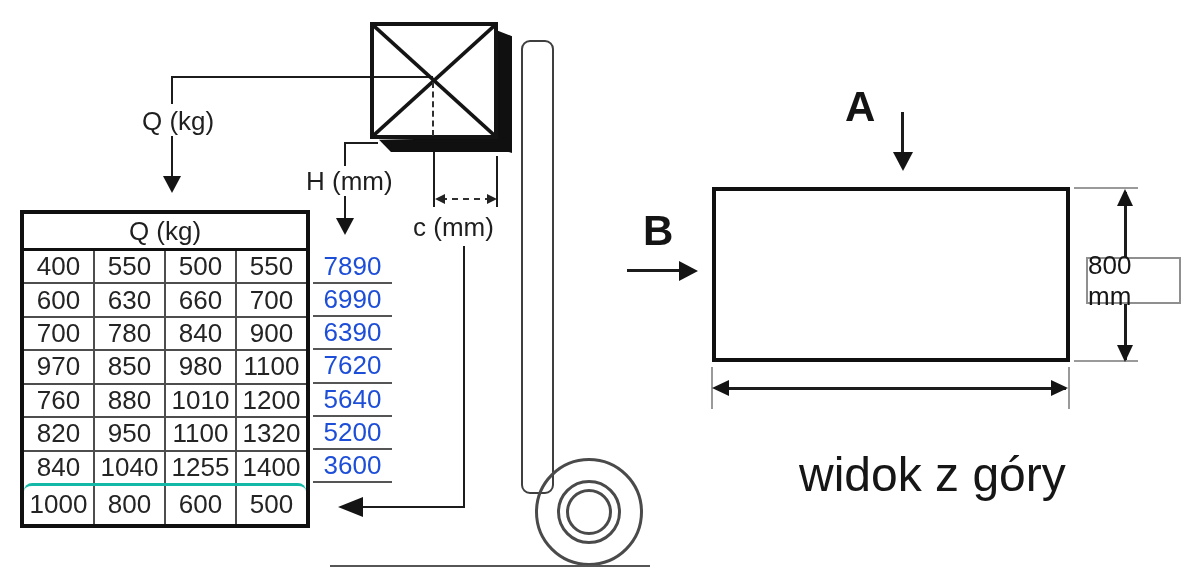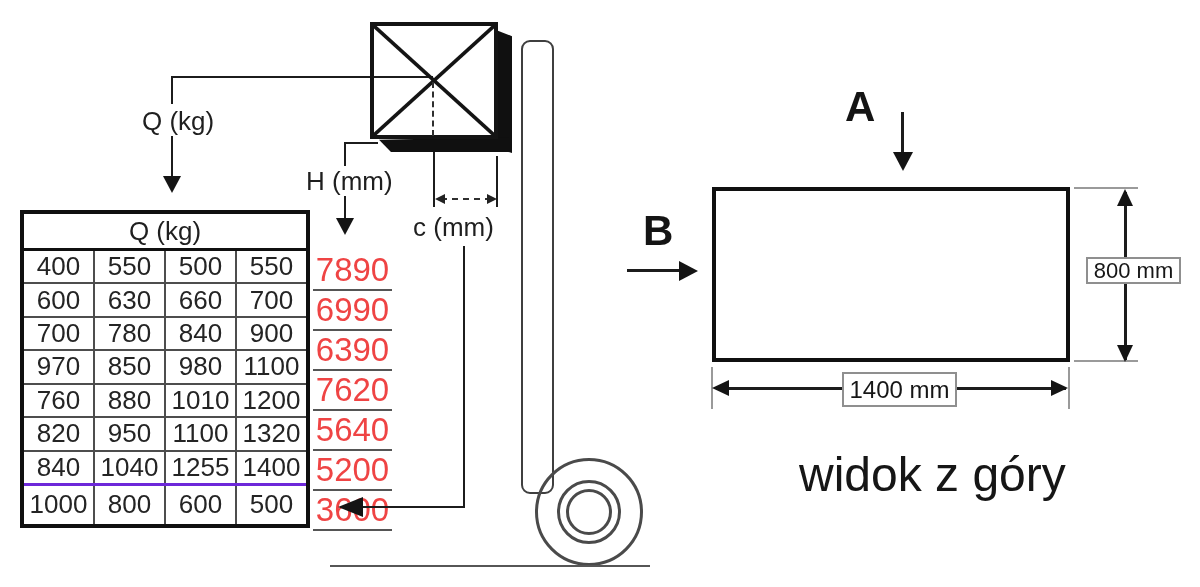--- a/index.html
+++ b/index.html
@@ -22,35 +22,35 @@
     border:4px solid #101010; box-sizing:border-box;
     display:flex; flex-direction:column; background:#fff;
   }
   .qhead {
     flex:0 0 34px; border-bottom:3px solid #101010;
     display:flex; align-items:center; justify-content:center;
     font-size:26px; color:#1f1f1f;
   }
   .qrow { flex:1; display:flex; border-top:2px solid #4d4d4d; box-sizing:border-box; }
   .qrow.first { border-top:none; }
-  .qrow.c-row { flex:0 0 41px; border-top:3px solid #6d28d9; }
+  .qrow.c-row { flex:0 0 41px; border-top:3px solid #14b8a6;border-radius:8px; }
   .qc {
     flex:1; display:flex; align-items:center; justify-content:center;
     font-size:26px; color:#242424; border-left:2px solid #4d4d4d; box-sizing:border-box;
   }
   .qc:first-child { border-left:none; }
 
   
   .hcol {
     position:absolute; left:313px; top:251px; width:79px; height:232px;
     display:flex; flex-direction:column;
   }
   .hc {
     flex:1; display:flex; align-items:center; justify-content:center;
-    font-size:33px; color:#ef4444; border-bottom:2px solid #555; box-sizing:border-box;
+    font-size:26px; color:#1d4ed8; border-bottom:2px solid #555; box-sizing:border-box;
   }
 
   
   .loadbox {
     position:absolute; left:370px; top:22px; width:128px; height:117px;
     border:4px solid #141414; box-sizing:border-box;
   }
   .shadow { position:absolute; background:#101010; }
 
   
@@ -186,28 +186,25 @@
   <div class="ln" style="left:627px; top:269px; width:54px; height:3px;"></div>
   <div class="tri" style="left:679px; top:261px; border-top:10px solid transparent; border-bottom:10px solid transparent; border-left:19px solid #141414;"></div>
 
   <div class="toprect"></div>
 
   <div class="gln" style="left:1074px; top:187px; width:64px; height:2px;"></div>
   <div class="gln" style="left:1074px; top:360px; width:64px; height:2px;"></div>
   <div class="ln" style="left:1124px; top:192px; width:3px; height:168px;"></div>
   <div class="tri" style="left:1117px; top:189px; border-left:8px solid transparent; border-right:8px solid transparent; border-bottom:17px solid #141414;"></div>
   <div class="tri" style="left:1117px; top:345px; border-left:8px solid transparent; border-right:8px solid transparent; border-top:17px solid #141414;"></div>
-  <div class="dimbox" style="left:1086px; top:257px; width:95px; height:27px; font-size:22px;">
+  <div class="dimbox" style="left:1086px; top:257px; width:95px; height:47px; font-size:26px;">
     <span>800 mm</span>
   </div>
 
   <div class="gln" style="left:711px; top:367px; width:2px; height:42px;"></div>
   <div class="gln" style="left:1068px; top:367px; width:2px; height:42px;"></div>
   <div class="ln" style="left:716px; top:387px; width:350px; height:3px;"></div>
   <div class="tri" style="left:712px; top:380px; border-top:8px solid transparent; border-bottom:8px solid transparent; border-right:17px solid #141414;"></div>
   <div class="tri" style="left:1051px; top:380px; border-top:8px solid transparent; border-bottom:8px solid transparent; border-left:17px solid #141414;"></div>
-  <div class="dimbox" style="left:842px; top:372px; width:115px; height:35px; font-size:24px;">
-    <span>1400 mm</span>
-  </div>
 
   <div class="caption" style="left:799px; top:446px;">widok z góry</div>
 
 </div>
 
 </body></html>

